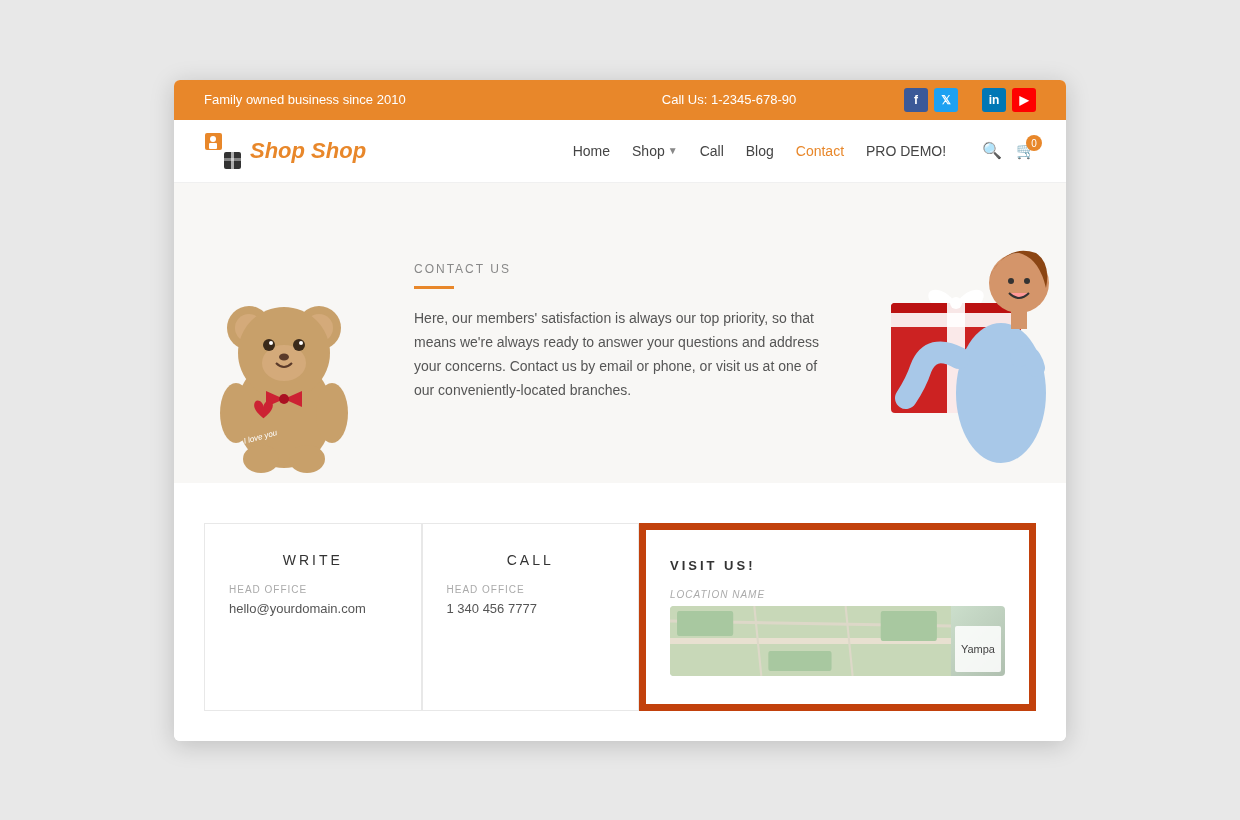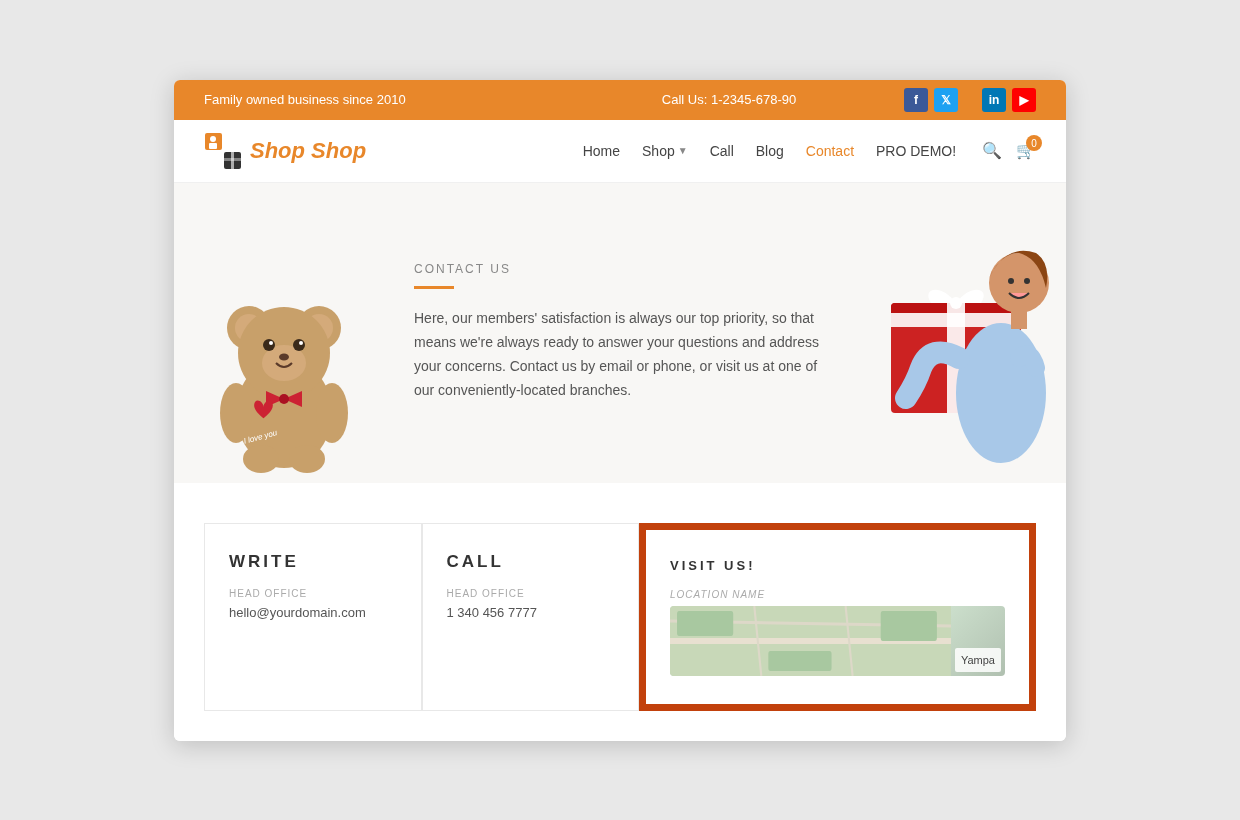--- a/index.html
+++ b/index.html
@@ -63,21 +63,21 @@
       width: 38px; height: 38px;
       position: relative;
     }
     .logo-text {
       font-size: 22px; font-weight: 400; color: #333;
     }
     .logo-text span {
       color: #e8872a; font-style: italic; font-weight: 700;
     }
 
-    nav { display: flex; align-items: center; gap: 22px; margin-right: 26px; }
+    nav { display: flex; align-items: center; gap: 22px; margin-right: 36px; }
     nav a {
       text-decoration: none; color: #444; font-size: 14px;
       display: flex; align-items: center; gap: 3px;
     }
     nav a.active { color: #e8872a; }
     nav a .caret { font-size: 10px; color: #888; }
 
     .header-icons { display: flex; align-items: center; gap: 14px; }
     .search-icon-btn {
       font-size: 16px; color: #555; cursor: pointer; background: none; border: none;
@@ -149,22 +149,22 @@
 
     .contact-card {
       flex: 1;
       background: #fff;
       border: 1px solid #e8e8e8;
       padding: 28px 24px;
       min-height: 130px;
     }
 
     .contact-card-title {
-      font-size: 17px; letter-spacing: 3px; text-transform: uppercase;
-      color: #333; font-weight: 700; margin-bottom: 16px;
+      font-size: 14px; letter-spacing: 3px; text-transform: uppercase;
+      color: #333; font-weight: 400; margin-bottom: 16px; text-align: center;
     }
     .contact-card-sub {
       font-size: 10px; letter-spacing: 1px; text-transform: uppercase;
       color: #aaa; margin-bottom: 6px;
     }
     .contact-card-value {
       font-size: 13px; color: #555;
     }
 
     .visit-card {
@@ -189,21 +189,21 @@
       width: 100%;
       height: 70px;
       background: linear-gradient(135deg, #c8d8c8 0%, #a8c8a8 40%, #d4e8d4 60%, #b0c0b0 100%);
       border-radius: 4px;
       position: relative;
       overflow: hidden;
       display: flex; align-items: flex-end; justify-content: flex-start;
     }
     .map-label {
       background: rgba(255,255,255,0.85);
-      font-size: 11px; padding: 6px 6px; color: #444; border-radius: 2px;
+      font-size: 11px; padding: 17px 6px; color: #444; border-radius: 2px;
       margin: 4px;
     }
 
     
     .bear-svg { width: 160px; height: 200px; }
   </style>
 </head>
 <body>
 
 <div class="browser-window">

